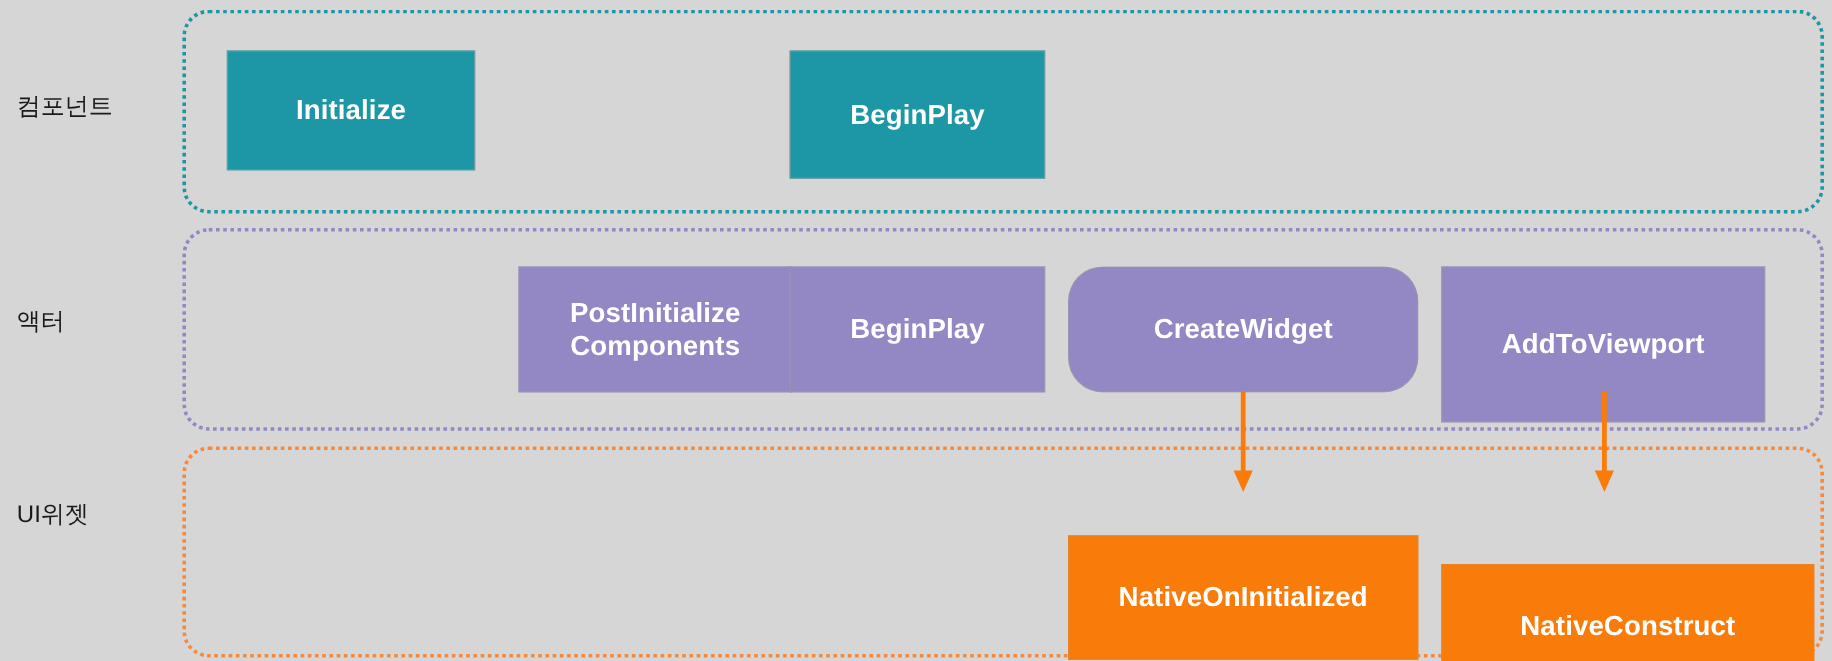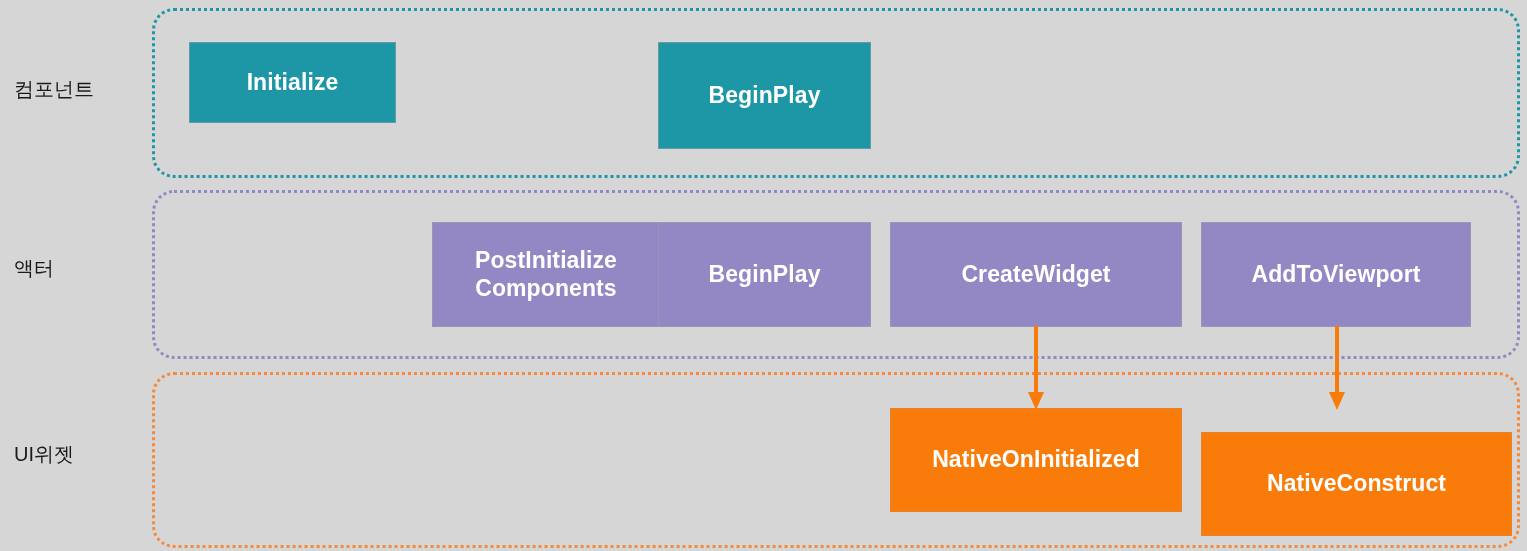--- a/index.html
+++ b/index.html
@@ -25,21 +25,21 @@
     left: 14px;
     font-size: 20px;
     font-weight: 400;
     color: #1a1a1a;
     letter-spacing: 0px;
     white-space: nowrap;
     line-height: 1;
   }
   .row-label-0 { top: 79px; }
   .row-label-1 { top: 258px; text-align: center; }
-  .row-label-2 { top: 444px; }
+  .row-label-2 { top: 419px; }
 
   
   .lane {
     position: absolute;
     left: 152px;
     width: 1368px;
     box-sizing: border-box;
     border-style: dotted;
     border-width: 3px;
     border-radius: 22px;
@@ -73,30 +73,30 @@
     font-weight: bold;
     font-size: 23px;
     line-height: 1.18;
     letter-spacing: 0.1px;
     padding: 2px 6px;
     border: 1px solid rgba(160,160,160,0.55);
   }
   .node span { display: block; }
   .node.teal   { background: #1d96a5; }
   .node.purple { background: #9387c4; }
-  .node.orange { background: #f97c0a; border-color: rgba(190,150,110,0.35); }
+  .node.orange { background: #f97c0a; border-color: rgba(190,150,110,0.35); margin-top: 38px; }
 
   
-  .n-init-component { left: 189px; top: 42px;  width: 207px; height: 81px; }
+  .n-init-component { left: 189px; top: 42px;  width: 207px; height: 100px; }
   .n-begin-play-comp{ left: 658px; top: 42px;  width: 213px; height: 107px; }
 
   .n-post-init      { left: 432px; top: 222px; width: 228px; height: 105px; }
   .n-begin-play-act { left: 658px; top: 222px; width: 213px; height: 105px; }
-  .n-create-widget  { left: 890px; top: 222px; width: 292px; height: 105px; }
-  .n-add-viewport   { left: 1201px;top: 222px; width: 270px; height: 105px; }
+  .n-create-widget  { left: 890px; top: 222px; width: 292px; height: 105px; border-radius: 29px; }
+  .n-add-viewport   { left: 1201px;top: 222px; width: 270px; height: 130px; }
 
   .n-native-oninit  { left: 890px; top: 408px; width: 292px; height: 104px; }
   .n-native-construct{left: 1201px;top: 432px; width: 311px; height: 104px; }
 
   
   .arrow {
     position: absolute;
     width: 22px;
     overflow: visible;
   }

